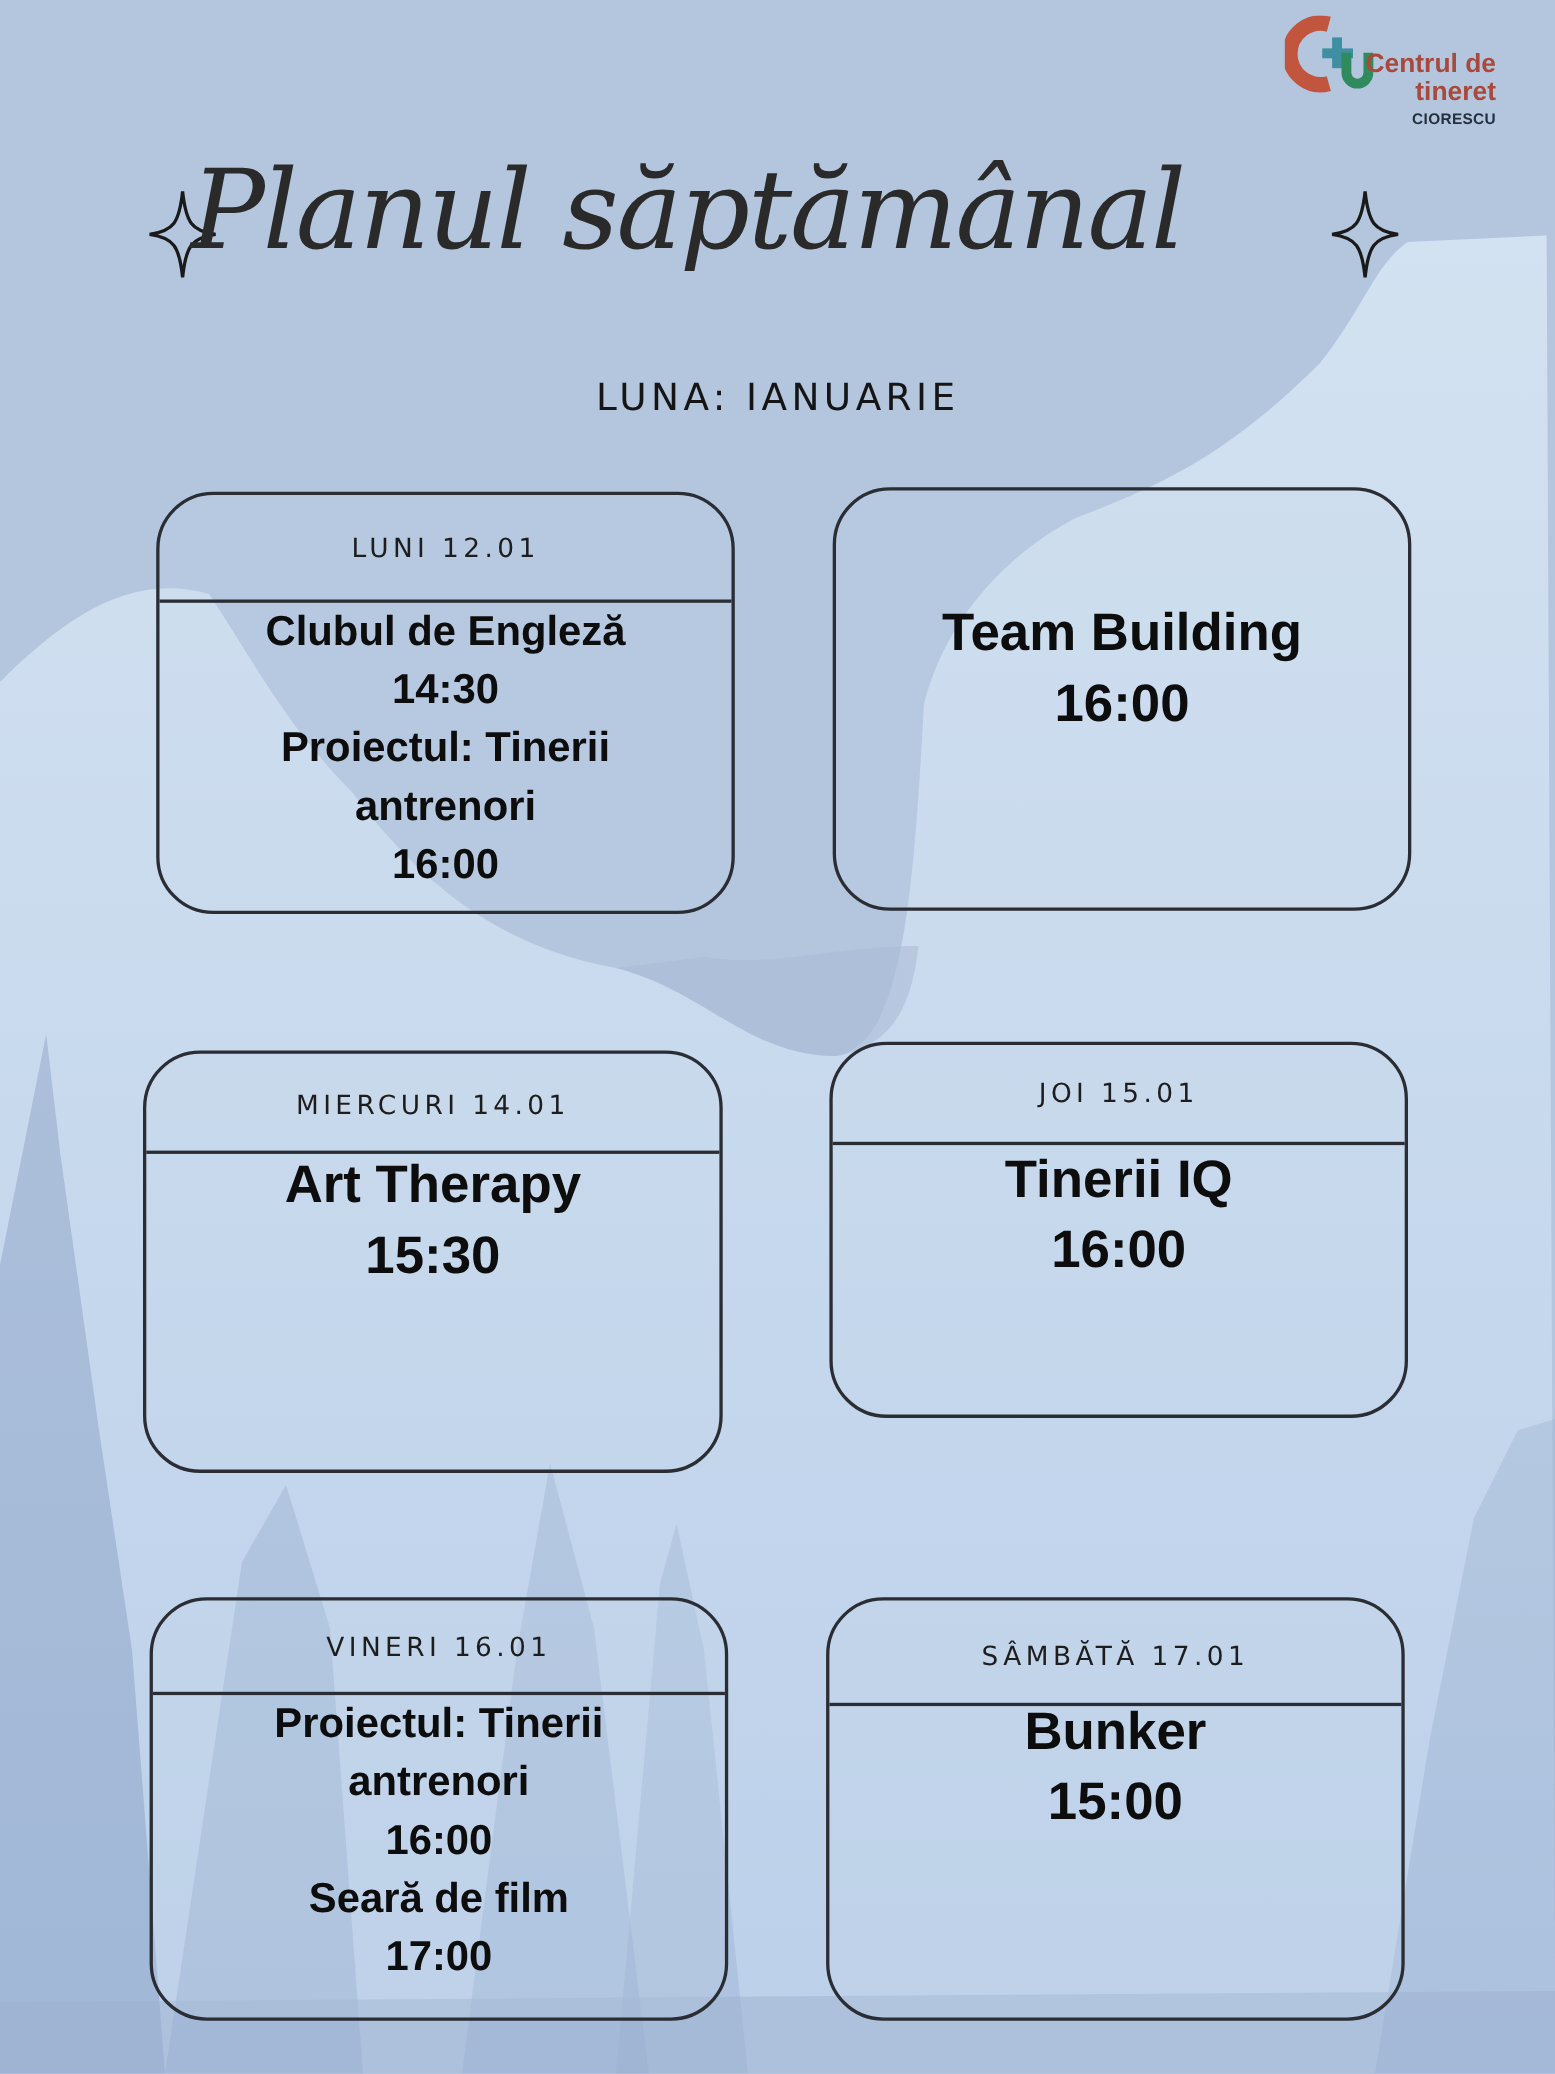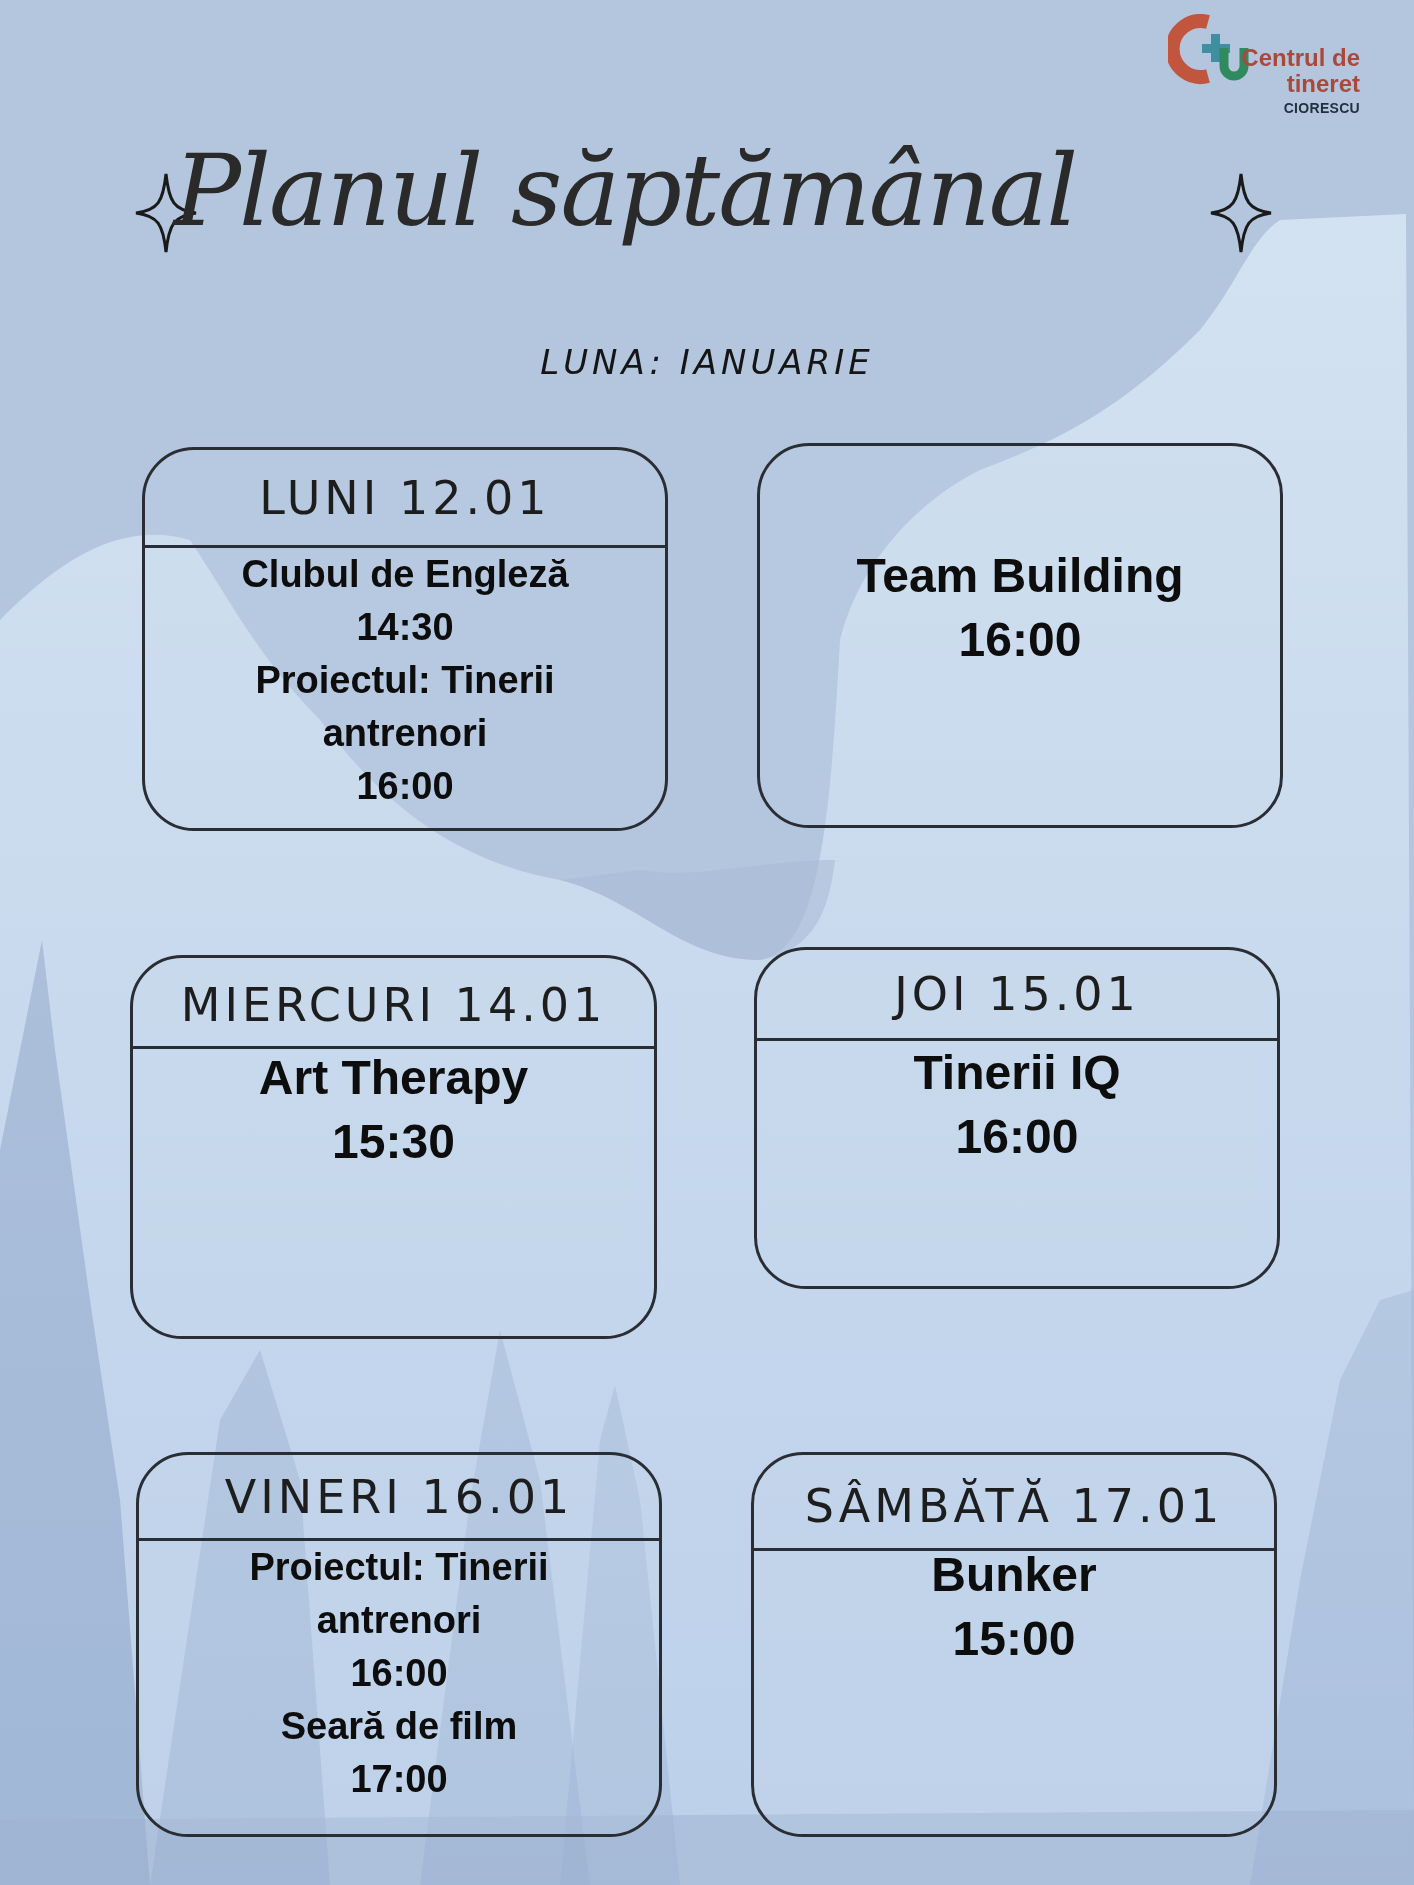--- a/index.html
+++ b/index.html
@@ -22,31 +22,31 @@
 
   
   .title {
     position: absolute; left: 0; width: 1250px; top: 132px; text-align: center;
     font-family: "DejaVu Serif", serif; font-style: italic; font-size: 100px;
     color: #2a2a2a; letter-spacing: -2px; font-weight: normal;
   }
   .sparkle { position: absolute; }
   .month {
     position: absolute; left: 0; width: 1414px; top: 342px; text-align: center;
-    font-family: "DejaVu Sans", sans-serif; font-size: 34px; letter-spacing: 4px; color: #151515; font-style: italic;
+    font-family: "DejaVu Sans", sans-serif; font-size: 34px; letter-spacing: 4px; color: #151515;
   }
 
   
   .card {
     position: absolute; border: 3px solid #2a2d33; border-radius: 52px; box-sizing: border-box;
     background: rgba(200, 215, 235, 0.18);
   }
   .card-header {
     height: 95px; border-bottom: 3px solid #2a2d33; display: flex; align-items: center; justify-content: center;
-    font-family: "DejaVu Sans", sans-serif; font-size: 46px; letter-spacing: 4px; color: #1d1d1d;
+    font-family: "DejaVu Sans", sans-serif; font-size: 24px; letter-spacing: 4px; color: #1d1d1d;
   }
   .card-body {
     position: absolute; left: 0; right: 0; top: 98px; bottom: 0;
     display: flex; flex-direction: column; align-items: center; 
     text-align: center; font-weight: bold; color: #0d0d0d;
   }
   .card-body .line { display: block; }
   .small .line { font-size: 38px; line-height: 53px; }
   .big .line { font-size: 48px; line-height: 64px; }
 </style>

